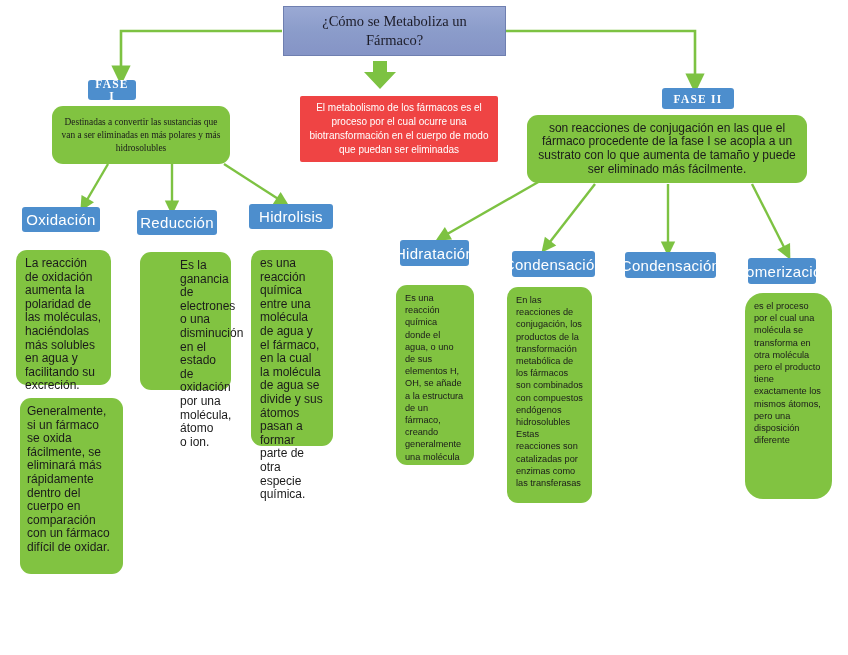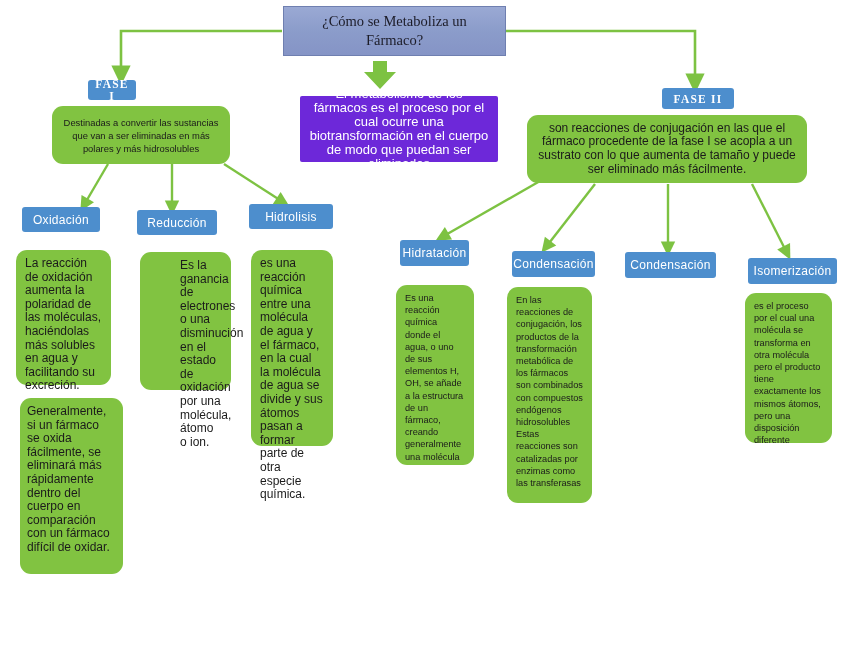--- a/index.html
+++ b/index.html
@@ -16,39 +16,39 @@
     font-family:"Liberation Serif",serif;
     font-size:14.5px;line-height:19px;
     display:flex;align-items:center;justify-content:center;text-align:center;
     padding:4px 8px;
   }
 
   
   .chip{
     background:#4d8ecd;color:#ffffff;border-radius:3px;
     display:flex;align-items:center;justify-content:center;text-align:center;
-    font-size:12px;letter-spacing:.3px;padding:2px 4px;
+    font-size:15px;letter-spacing:.3px;padding:2px 4px;
   }
   .chip.serif{font-family:"Liberation Serif",serif;font-size:11.5px;font-weight:700;letter-spacing:1.2px;}
 
   
   .green{
     background:#81c341;border-radius:11px;color:#1b1b1b;
     padding:7px 9px;box-sizing:border-box;
   }
   .green.center-txt{display:flex;align-items:center;justify-content:center;text-align:center;}
 
   
   .bluebox{
-    background:#6d28d9;color:#ffffff;border-radius:2px;
+    background:#ef4444;color:#ffffff;border-radius:2px;
     display:flex;align-items:center;justify-content:center;text-align:center;
-    font-size:13px;line-height:14px;padding:5px 7px;box-sizing:border-box;
+    font-size:10px;line-height:14px;padding:5px 7px;box-sizing:border-box;
   }
 
-  .t-serif{font-family:Liberation Sans, sans-serif;}
+  .t-serif{font-family:Liberation Serif, serif;}
   .p-xs{font-size:9.2px;line-height:12.2px;}
   .p-md{font-size:12px;line-height:13.6px;}
 
   svg{position:absolute;left:0;top:0;width:848px;height:655px;pointer-events:none;}
 </style>
 </head>
 <body>
 
 <div id="canvas">
 
@@ -102,16 +102,16 @@
   <div class="node green center-txt p-md" style="left:527px;top:115px;width:280px;height:68px;">son reacciones de conjugación en las que el fármaco procedente de la fase I se acopla a un sustrato con lo que aumenta de tamaño y puede ser eliminado más fácilmente.</div>
 
   <div class="node chip" style="left:400px;top:240px;width:69px;height:26px;">Hidratación</div>
   <div class="node green p-xs" style="left:396px;top:285px;width:78px;height:180px;"> Es una reacción química donde el agua, o uno de sus elementos H, OH, se añade a la estructura de un fármaco, creando generalmente una molécula</div>
 
   <div class="node chip" style="left:512px;top:251px;width:83px;height:26px;">Condensación</div>
   <div class="node green p-xs" style="left:507px;top:287px;width:85px;height:216px;"> En las reacciones de conjugación, los productos de la transformación metabólica de los fármacos son combinados con compuestos endógenos hidrosolubles Estas reacciones son catalizadas por enzimas como las transferasas</div>
 
   <div class="node chip" style="left:625px;top:252px;width:91px;height:26px;">Condensación</div>
 
-  <div class="node chip" style="left:748px;top:258px;width:89px;height:26px;">Isomerización</div>
-  <div class="node green p-xs" style="left:745px;top:293px;width:87px;height:150px;"> es el proceso por el cual una molécula se transforma en otra molécula pero el producto tiene exactamente los mismos átomos, pero una disposición diferente</div>
+  <div class="node chip" style="left:748px;top:258px;width:68px;height:26px;">Isomerización</div>
+  <div class="node green p-xs" style="left:745px;top:293px;width:87px;height:206px;border-radius:18px;"> es el proceso por el cual una molécula se transforma en otra molécula pero el producto tiene exactamente los mismos átomos, pero una disposición diferente</div>
 
 </div>
 
 </body></html>

